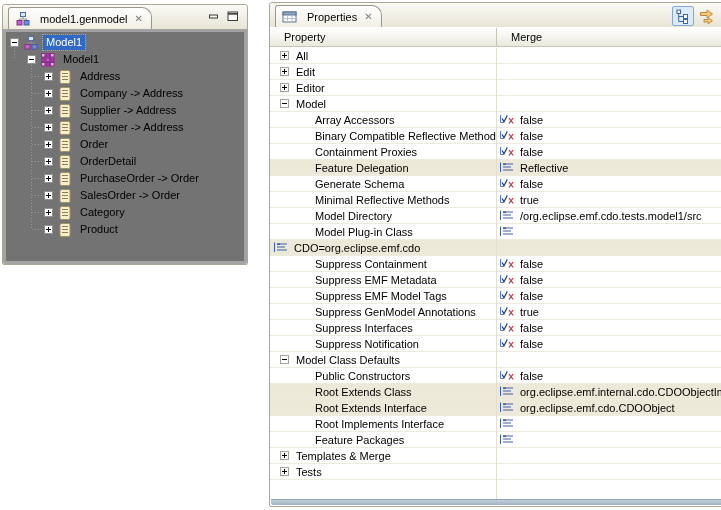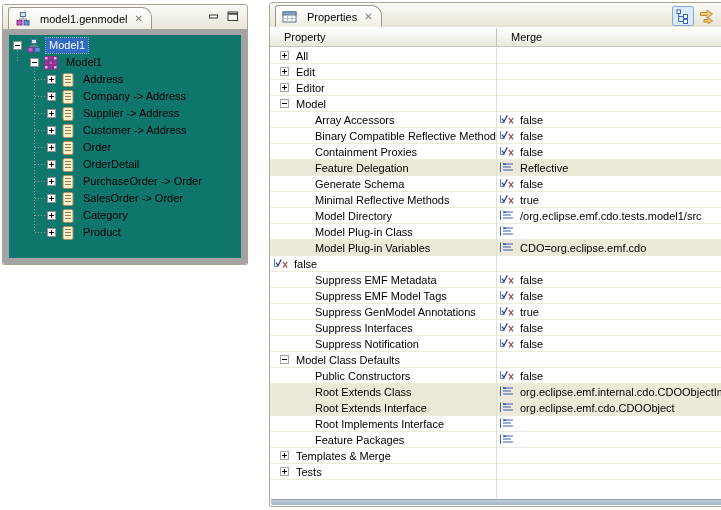--- a/index.html
+++ b/index.html
@@ -14,21 +14,21 @@
     padding:0 8px 0 6px;background:linear-gradient(#ffffff,#f1efe4);
     border:1px solid #9a968a;border-bottom:none;border-radius:3px 10px 0 0;box-sizing:border-box;}
   .tabtext{white-space:nowrap;}
   .xclose{color:#7d7d76;font-size:10px;font-weight:bold;line-height:10px;cursor:default;margin-left:2px;}
   .winbtns{position:absolute;right:8px;top:6px;display:flex;gap:7px;align-items:center;}
   .winbtns svg{display:block;}
 
   
   .editor{left:2px;top:4px;width:246px;height:261px;}
   .econtent{position:absolute;left:0;right:0;top:24px;bottom:0;
-    border:6px solid #a3a3a3;border-radius:0 0 2px 2px;background:#0f766e;overflow:hidden;box-sizing:border-box;}
+    border:3px solid #a3a3a3;border-radius:0 0 2px 2px;background:#737373;overflow:hidden;box-sizing:border-box;}
   .treewrap{position:relative;padding-top:2px;width:100%;height:100%;}
   .trow{display:flex;align-items:center;height:17px;position:relative;white-space:nowrap;}
   .exp{position:relative;width:9px;height:9px;border:1px solid #919191;background:#fff;flex:none;box-sizing:border-box;margin-right:4px;z-index:2;}
   .exp::before{content:"";position:absolute;left:1px;right:1px;top:50%;height:1px;margin-top:-0.5px;background:#000;}
   .exp.plus::after{content:"";position:absolute;top:1px;bottom:1px;left:50%;width:1px;margin-left:-0.5px;background:#000;}
   .ticon{width:16px;height:16px;flex:none;margin-right:4px;display:inline-flex;align-items:center;justify-content:center;}
   .tlabel{padding:1px 3px;line-height:13px;}
   .tlabel.sel{background:#316ac5;color:#fff;outline:1px dotted #8aa7d8;}
   .vdot,.hdot{position:absolute;z-index:1;}
   .vdot{width:1px;background:repeating-linear-gradient(to bottom,#9a9a9a 0 1px,transparent 1px 3px);}
@@ -451,35 +451,35 @@
               <svg width="16" height="11" viewBox="0 0 16 11">
                 <path d="M1.5 0.5v9.5" stroke="#3b5fae"></path>
                 <path d="M4 2h10M4 5h8M4 8h10" stroke="#3b5fae" fill="none"></path>
                 <rect x="4" y="1.5" width="3" height="1.5" fill="#3b5fae"></rect>
               </svg>
             </span>
             <span class="vtext"></span>
           </div>
         </div>
         <div class="prow hl">
-          <div class="pcell">
-            <span class="plabel propname">Model Plug-in Variables</span>
-          </div>
           <div class="vcell">
             <span class="vicon">
               <svg width="16" height="11" viewBox="0 0 16 11">
                 <path d="M1.5 0.5v9.5" stroke="#3b5fae"></path>
                 <path d="M4 2h10M4 5h8M4 8h10" stroke="#3b5fae" fill="none"></path>
                 <rect x="4" y="1.5" width="3" height="1.5" fill="#3b5fae"></rect>
               </svg>
             </span>
             <span class="vtext">CDO=org.eclipse.emf.cdo</span>
           </div>
         </div>
         <div class="prow">
+          <div class="pcell">
+            <span class="plabel propname">Suppress Containment</span>
+          </div>
           <div class="vcell">
             <span class="vicon">
               <svg width="16" height="11" viewBox="0 0 16 11">
                 <path d="M1.5 1v7.5H5" stroke="#5577cc" fill="none"></path>
                 <path d="M3 4.5l2 3.2L8.2 1.5" stroke="#223f8f" stroke-width="1.3" fill="none"></path>
                 <path d="M10 4l4.2 5.5M14.2 4L10 9.5" stroke="#b03030" stroke-width="1.2" fill="none"></path>
               </svg>
             </span>
             <span class="vtext">false</span>
           </div>

